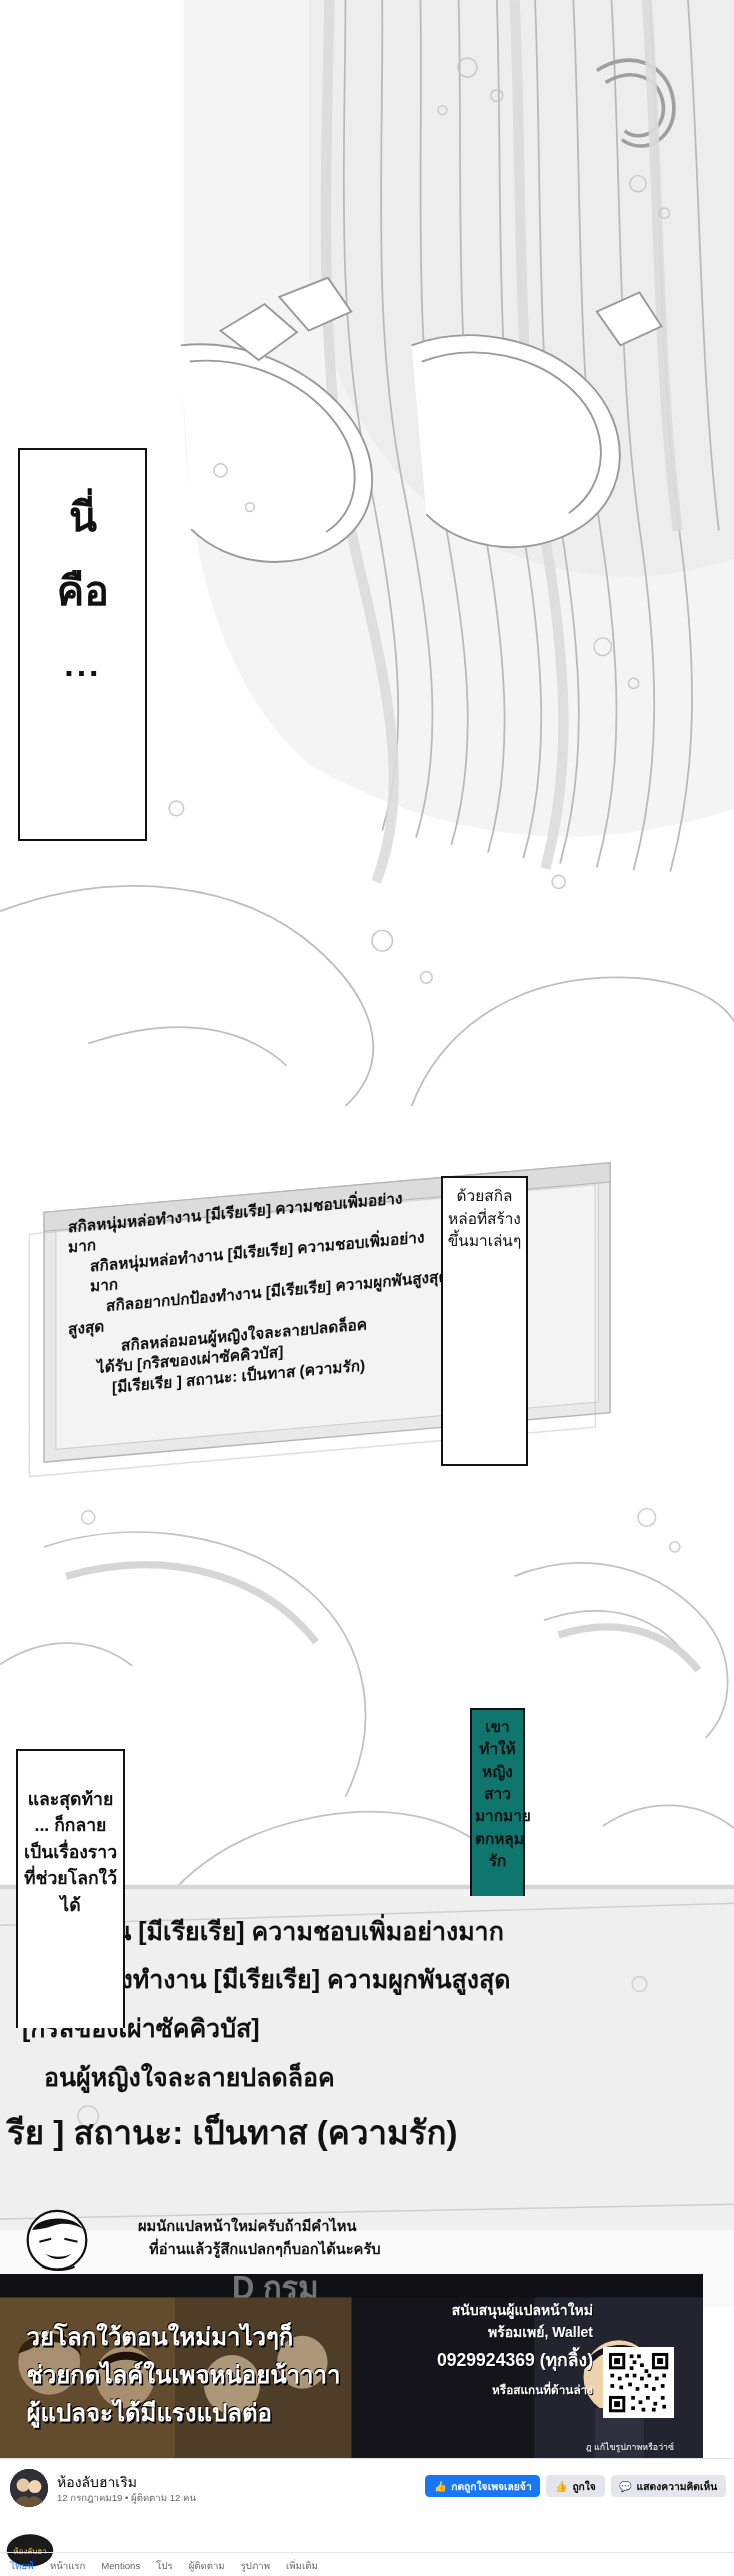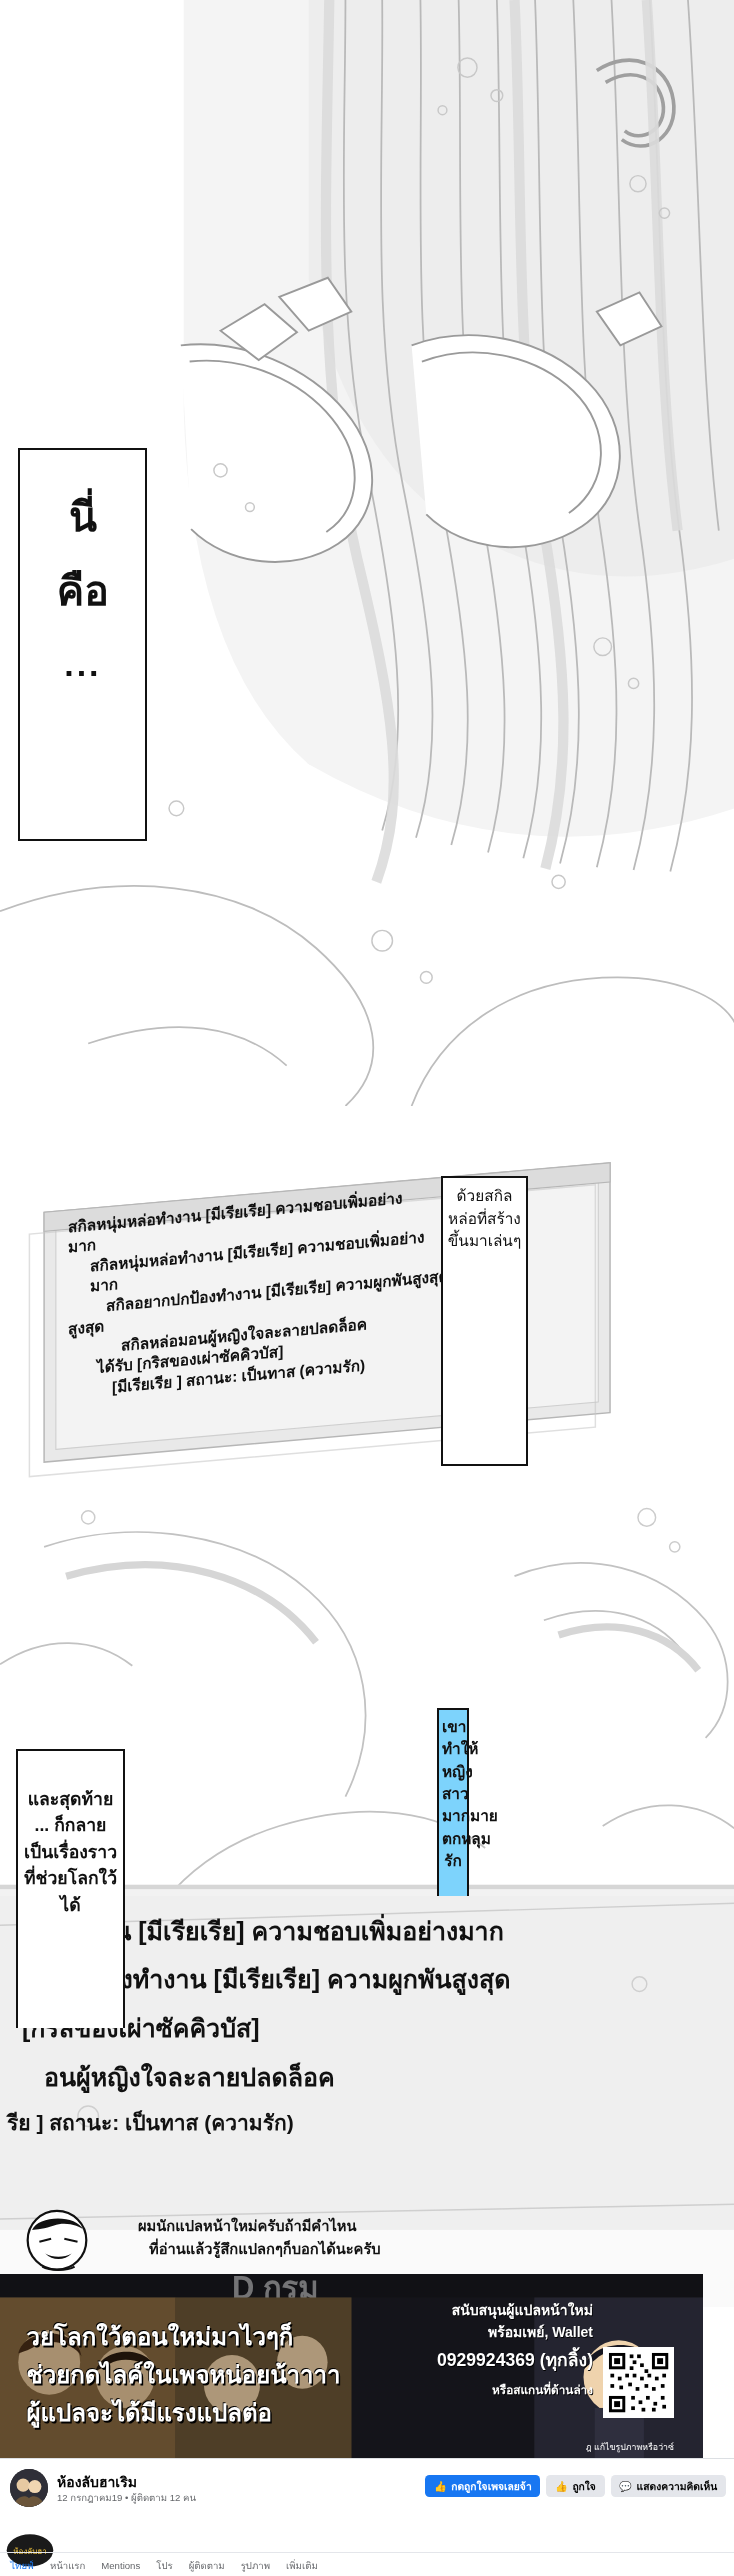--- a/index.html
+++ b/index.html
@@ -20,21 +20,21 @@
   .panel2{position:absolute;left:0;top:1106px;width:735px;height:922px;background:#ffffff;overflow:hidden;}
   .p2-art{position:absolute;inset:0;}
   .p2-art svg{display:block;width:100%;height:100%;}
 
   .status-box{position:absolute;left:68px;top:84px;width:514px;height:220px;transform:skewY(-5deg);}
   .status-line{color:#111;font-weight:700;white-space:nowrap;font-family:"Liberation Sans",sans-serif;}
 
   .bubble2{position:absolute;left:441px;top:70px;width:87px;height:290px;background:#fff;border:2.2px solid #111;box-sizing:border-box;}
   .bubble2 .t{padding:7.3px 4.4px;text-align:center;font-size:15.4px;line-height:1.45;color:#111;font-weight:400;}
 
-  .bubble3{position:absolute;left:437px;top:602px;width:32px;height:279px;background:#7dd3fc;border:2.2px solid #111;box-sizing:border-box;}
+  .bubble3{position:absolute;left:470px;top:602px;width:55px;height:279px;background:#0f766e;border:2.2px solid #111;box-sizing:border-box;}
   .bubble3 .t{padding:5.9px 2.9px;text-align:center;font-size:15.4px;line-height:1.45;color:#111;font-weight:700;}
 
   .bubble4{position:absolute;left:16px;top:643px;width:109px;height:294px;background:#fff;border:2.2px solid #111;box-sizing:border-box;z-index:4;}
   .bubble4 .t{padding:35px 5.9px 0 5.9px;text-align:center;font-size:17.6px;line-height:1.5;color:#111;font-weight:700;}
 
   
   .panel3{position:absolute;left:0;top:1896px;width:735px;height:411px;background:#f7f7f7;overflow:hidden;}
   .p3-art{position:absolute;inset:0;}
   .p3-art svg{display:block;width:100%;height:100%;}
   .zoomtext{position:absolute;left:44px;top:14.7px;width:661px;color:#111;font-weight:700;}
@@ -61,21 +61,21 @@
   .promo-r .r3{font-size:17.6px;margin-top:2.9px;}
   .promo-r .r4{font-size:11.8px;margin-top:5.9px;}
   .qr{position:absolute;right:29px;top:73px;width:71px;height:71px;background:#fff;padding:2.9px;box-sizing:border-box;}
   .qr svg{display:block;width:100%;height:100%;}
   .promo-foot{position:absolute;right:29px;bottom:4.4px;color:#fff;font-size:8.8px;}
 
   
   .fb{position:absolute;left:0;top:2458px;width:735px;height:118px;background:#fff;border-top:0.7px solid #dcdfe3;}
   .fb-ava{position:absolute;left:10.3px;top:10.3px;width:38px;height:38px;border-radius:50%;overflow:hidden;background:#2b2b2b;}
   .fb-ava svg{display:block;width:100%;height:100%;}
-  .fb-name{position:absolute;left:57px;top:11.8px;font-size:14px;font-weight:700;color:#050505;}
+  .fb-name{position:absolute;left:57px;top:11.8px;font-size:14px;font-weight:400;color:#050505;}
   .fb-meta{position:absolute;left:57px;top:31px;font-size:9.6px;color:#65676b;}
   .fb-actions{position:absolute;right:8.8px;top:16px;display:flex;gap:5.9px;align-items:center;}
   .fb-btn{display:flex;align-items:center;gap:4.4px;height:22px;padding:0 8.8px;border-radius:4.4px;font-size:10.3px;font-weight:700;box-sizing:border-box;}
   .fb-btn.primary{background:#1877f2;color:#fff;}
   .fb-btn.ghost{background:#e4e6eb;color:#050505;}
   .fb-bar{position:absolute;left:0;bottom:0;width:735px;height:25px;border-top:0.7px solid #e4e6eb;display:flex;align-items:center;gap:16px;padding-left:10.3px;box-sizing:border-box;}
   .fb-bar span{font-size:9.6px;color:#65676b;}
   .fb-bar span.active{color:#1877f2;}
   .logo-badge{position:absolute;left:5.9px;top:71px;width:48px;height:41px;}
 </style>
@@ -243,21 +243,21 @@
           <circle cx="870" cy="120" r="10"></circle>
         </g>
         <rect x="0" y="455" width="1000" height="105" fill="#fafafa"></rect>
       </svg>
     </div>
     <div class="zoomtext">
       <div style="font-size:25px;margin-left:44px;">งาน [มีเรียเรีย] ความชอบเพิ่มอย่างมาก</div>
       <div style="font-size:25px;margin-top:8.8px;margin-left:14.7px;">ปกป้องทำงาน [มีเรียเรีย] ความผูกพันสูงสุด</div>
       <div style="font-size:25px;margin-top:8.8px;margin-left:-22px;">[กริสของเผ่าซัคคิวบัส]</div>
       <div style="font-size:25px;margin-top:8.8px;margin-left:0px;">อนผู้หญิงใจละลายปลดล็อค</div>
-      <div style="font-size:21px;margin-top:8.8px;margin-left:-37px;">รีย ]  สถานะ: เป็นทาส (ความรัก)</div>
+      <div style="font-size:33px;margin-top:8.8px;margin-left:-37px;">รีย ]  สถานะ: เป็นทาส (ความรัก)</div>
     </div>
   </div>
 
   <div class="note">
     <div class="note-face">
       <svg viewBox="0 0 120 88">
         <circle cx="60" cy="44" r="40" fill="#fff" stroke="#111" stroke-width="3"></circle>
         <path d="M26 30 C34 10 86 8 96 30 C92 24 70 18 56 24 C44 28 32 30 26 30Z" fill="#111"></path>
         <path d="M36 46 L52 42 M70 42 L88 46" stroke="#111" stroke-width="3" fill="none"></path>
         <path d="M44 62 C54 72 70 72 80 62 C70 68 54 68 44 62Z" fill="#111"></path>

